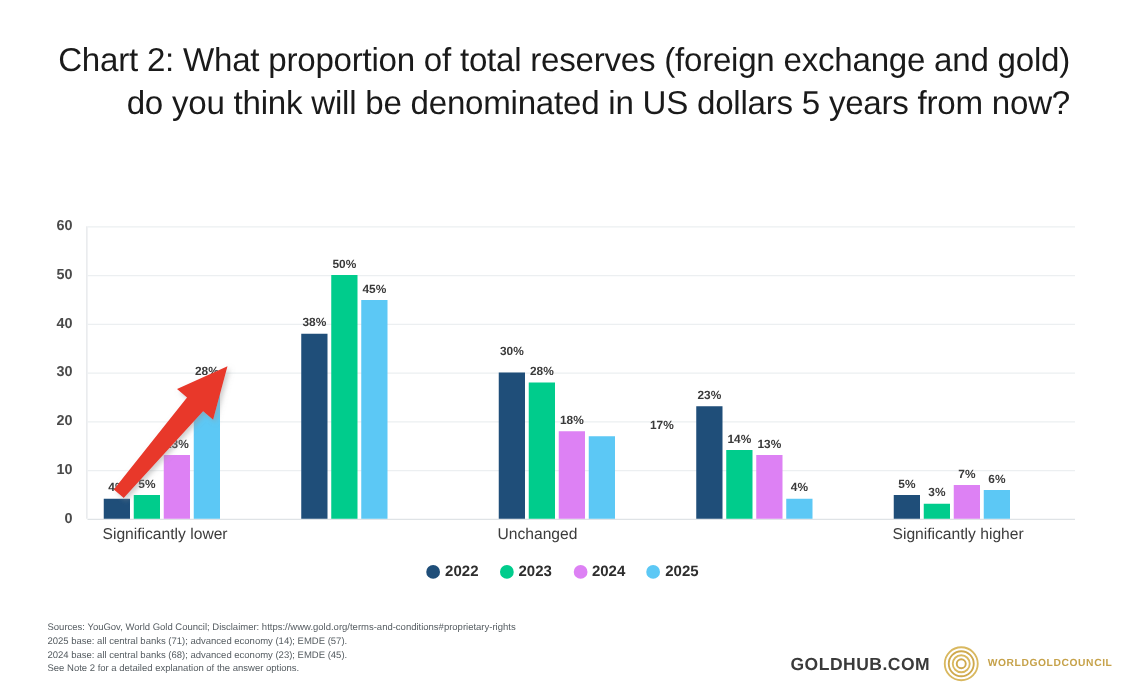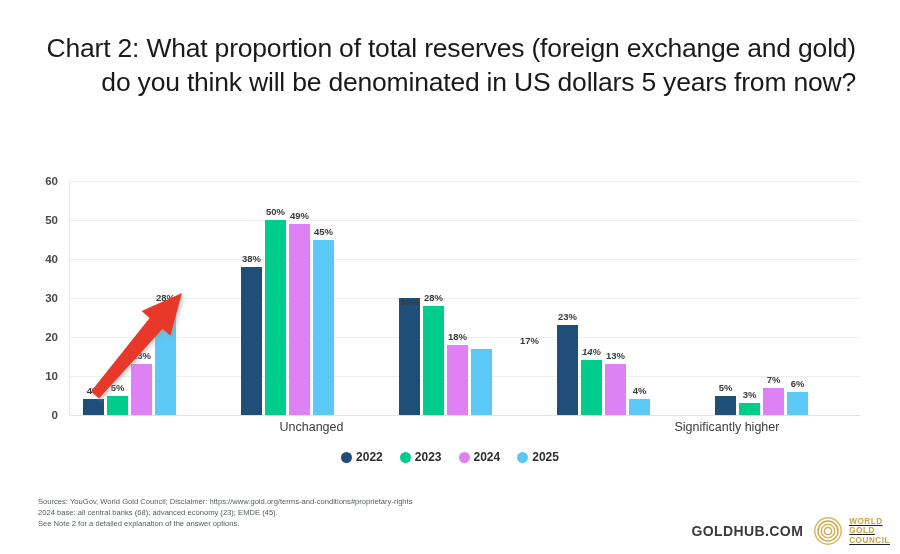--- a/index.html
+++ b/index.html
@@ -218,23 +218,22 @@
     letter-spacing: 0.4px;
     color: #3a3a3a;
   }
   #wgc-logo {
     display: flex;
     align-items: center;
     gap: 6px;
   }
   #wgc-wordmark {
     display: flex;
-    flex-direction: column;
+    flex-direction: row;
     line-height: 1.12;
-    text-decoration: underline;
   }
   #wgc-wordmark div {
     font-size: 8.2px;
     font-weight: 700;
     letter-spacing: 0.5px;
     color: #c6a24a;
   }
 </style>
 </head>
 <body>
@@ -292,34 +291,30 @@
         <div class="group-bars">
           <div class="bar-slot">
             <div class="bar" title="2022: 38%" style="height: 148.2px; background: rgb(31, 78, 121);"></div>
             <div class="bar-label" style="bottom: 151.2px; margin-top: 44px;">38%</div>
           </div>
           <div class="bar-slot">
             <div class="bar" title="2023: 50%" style="height: 195px; background: rgb(0, 204, 140);"></div>
             <div class="bar-label" style="bottom: 198px; text-align: right;">50%</div>
           </div>
           <div class="bar-slot">
-            <div class="bar" title="2024: 49%" style="height: 191.1px; background: rgb(221, 129, 244);"></div>
-            <div class="bar-label" style="bottom: 194.1px;">49%</div>
-          </div>
-          <div class="bar-slot">
             <div class="bar" title="2025: 45%" style="height: 175.5px; background: rgb(92, 200, 245);"></div>
             <div class="bar-label" style="bottom: 178.5px;">45%</div>
           </div>
         </div>
       </div>
       <div class="group">
         <div class="group-bars">
           <div class="bar-slot">
             <div class="bar" title="2022: 30%" style="height: 117px; background: rgb(31, 78, 121);"></div>
-            <div class="bar-label" style="bottom: 108px; font-style: italic;">30%</div>
+            <div class="bar-label" style="bottom: 128px;">30%</div>
           </div>
           <div class="bar-slot">
             <div class="bar" title="2023: 28%" style="height: 109.2px; background: rgb(0, 204, 140);"></div>
             <div class="bar-label" style="bottom: 112.2px;">28%</div>
           </div>
           <div class="bar-slot">
             <div class="bar" title="2024: 18%" style="height: 70.2px; background: rgb(221, 129, 244);"></div>
             <div class="bar-label" style="bottom: 73.2px;">18%</div>
           </div>
           <div class="bar-slot">
@@ -329,21 +324,21 @@
         </div>
       </div>
       <div class="group">
         <div class="group-bars">
           <div class="bar-slot">
             <div class="bar" title="2022: 23%" style="height: 89.7px; background: rgb(31, 78, 121);"></div>
             <div class="bar-label" style="bottom: 92.7px;">23%</div>
           </div>
           <div class="bar-slot">
             <div class="bar" title="2023: 14%" style="height: 54.6px; background: rgb(0, 204, 140);"></div>
-            <div class="bar-label" style="bottom: 57.6px; font-style: italic;">14%</div>
+            <div class="bar-label" style="bottom: 57.6px;">14%</div>
           </div>
           <div class="bar-slot">
             <div class="bar" title="2024: 13%" style="height: 50.7px; background: rgb(221, 129, 244);"></div>
             <div class="bar-label" style="bottom: 53.7px;">13%</div>
           </div>
           <div class="bar-slot">
             <div class="bar" title="2025: 4%" style="height: 15.6px; background: rgb(92, 200, 245);"></div>
             <div class="bar-label" style="bottom: 18.6px;">4%</div>
           </div>
         </div>
@@ -364,20 +359,21 @@
           </div>
           <div class="bar-slot">
             <div class="bar" title="2025: 6%" style="height: 23.4px; background: rgb(92, 200, 245);"></div>
             <div class="bar-label" style="bottom: 26.4px;">6%</div>
           </div>
         </div>
       </div>
     </div>
 
   <div id="xlabels">
+      <div class="xlabel-cell"><span>Significantly lower</span></div>
       <div class="xlabel-cell"><span></span></div>
       <div class="xlabel-cell"><span>Unchanged</span></div>
       <div class="xlabel-cell"><span></span></div>
       <div class="xlabel-cell"><span>Significantly higher</span></div>
     </div>
 </div>
 
 <svg id="arrow-annotation" viewBox="0 0 900 554" xmlns="http://www.w3.org/2000/svg">
   <defs>
     <filter id="arrShadow" x="-30%" y="-30%" width="170%" height="170%">
@@ -403,20 +399,21 @@
       <span class="legend-text">2024</span>
     </div>
     <div class="legend-item">
       <span class="legend-dot" style="background: rgb(92, 200, 245);"></span>
       <span class="legend-text">2025</span>
     </div>
   </div>
 
 <div id="footnotes">
     <div class="footnote-line">Sources: YouGov, World Gold Council; Disclaimer: https://www.gold.org/terms-and-conditions#proprietary-rights</div>
+    <div class="footnote-line">2025 base: all central banks (71); advanced economy (14); EMDE (57).</div>
     <div class="footnote-line">2024 base: all central banks (68); advanced economy (23); EMDE (45).</div>
     <div class="footnote-line">See Note 2 for a detailed explanation of the answer options.</div>
   </div>
 
 <div id="branding">
   <div id="goldhub-text">GOLDHUB.COM</div>
   <div id="wgc-logo">
     <svg width="30" height="30" viewBox="0 0 30 30">
       <circle cx="15" cy="15" r="13.2" fill="none" stroke="#d9b85f" stroke-width="1.5"></circle>
       <circle cx="15" cy="15" r="10" fill="none" stroke="#cfa94d" stroke-width="1.5"></circle>

